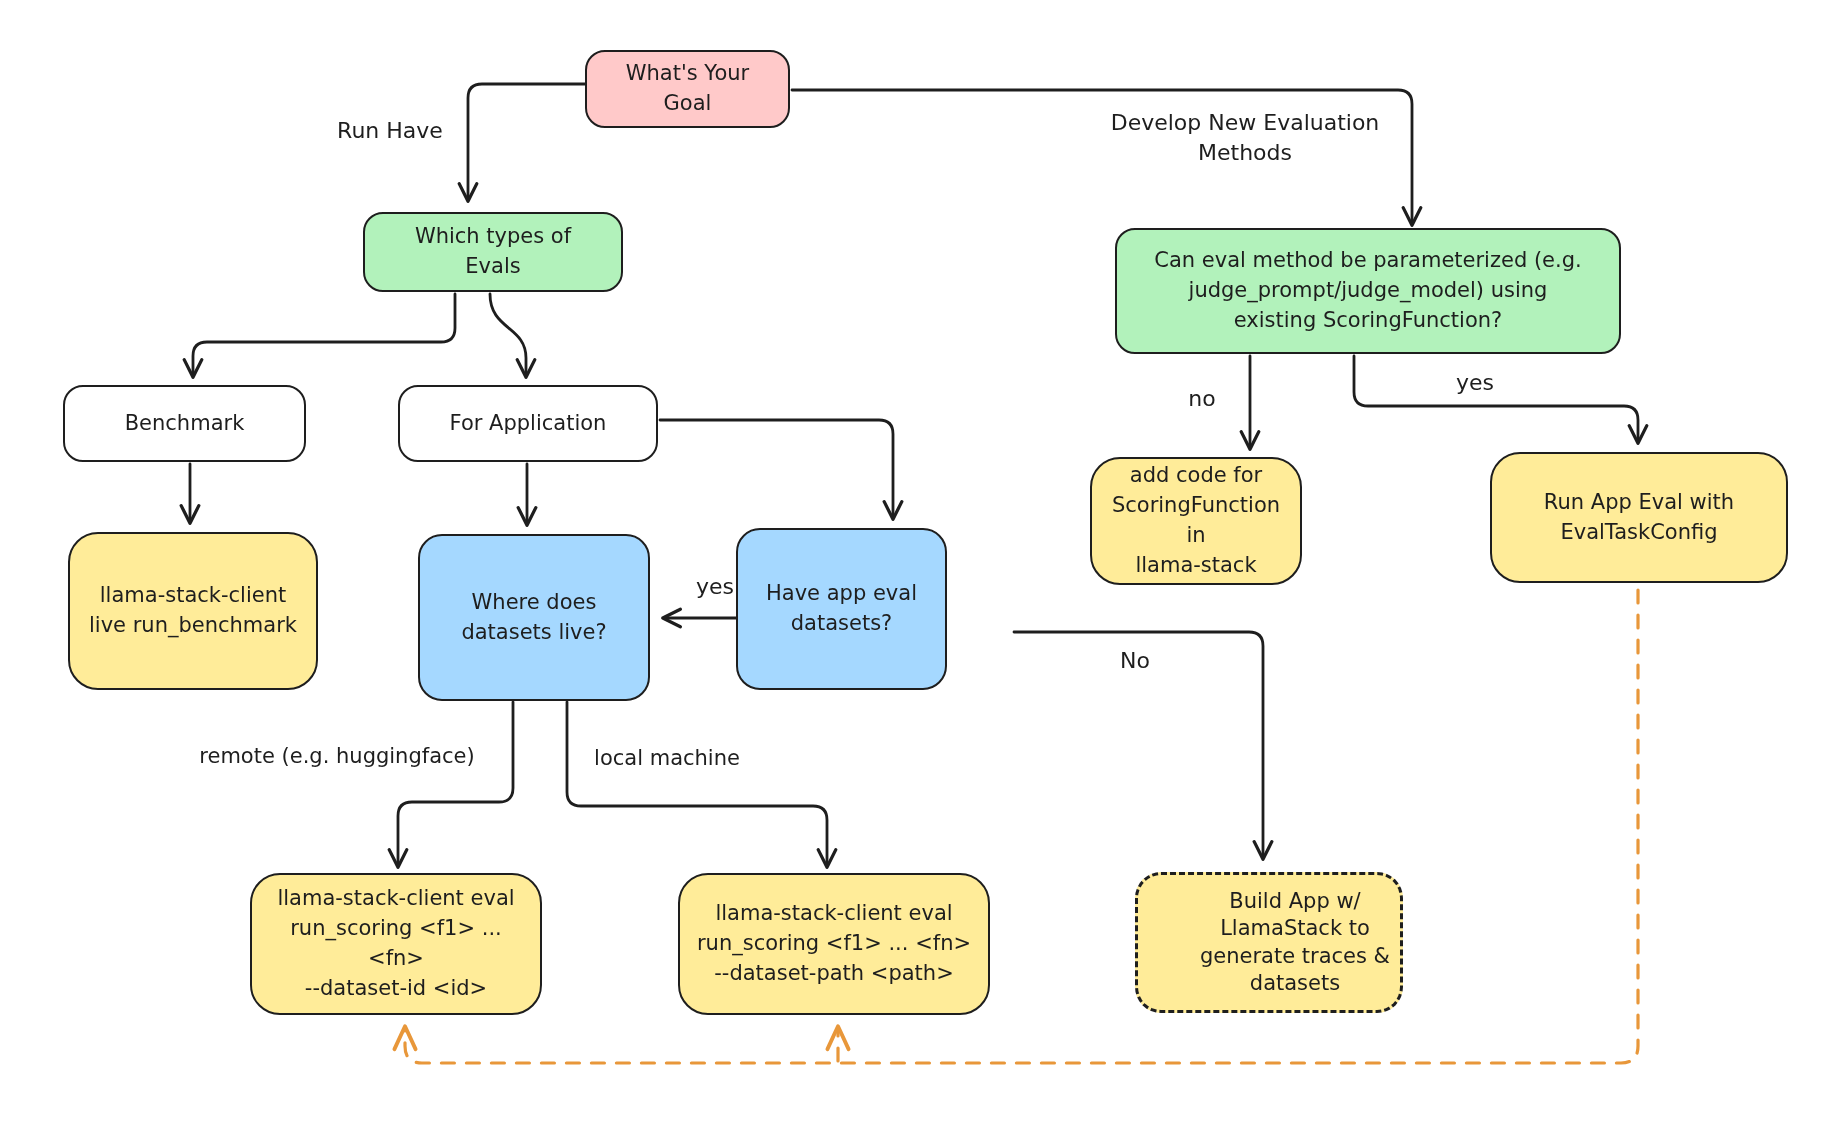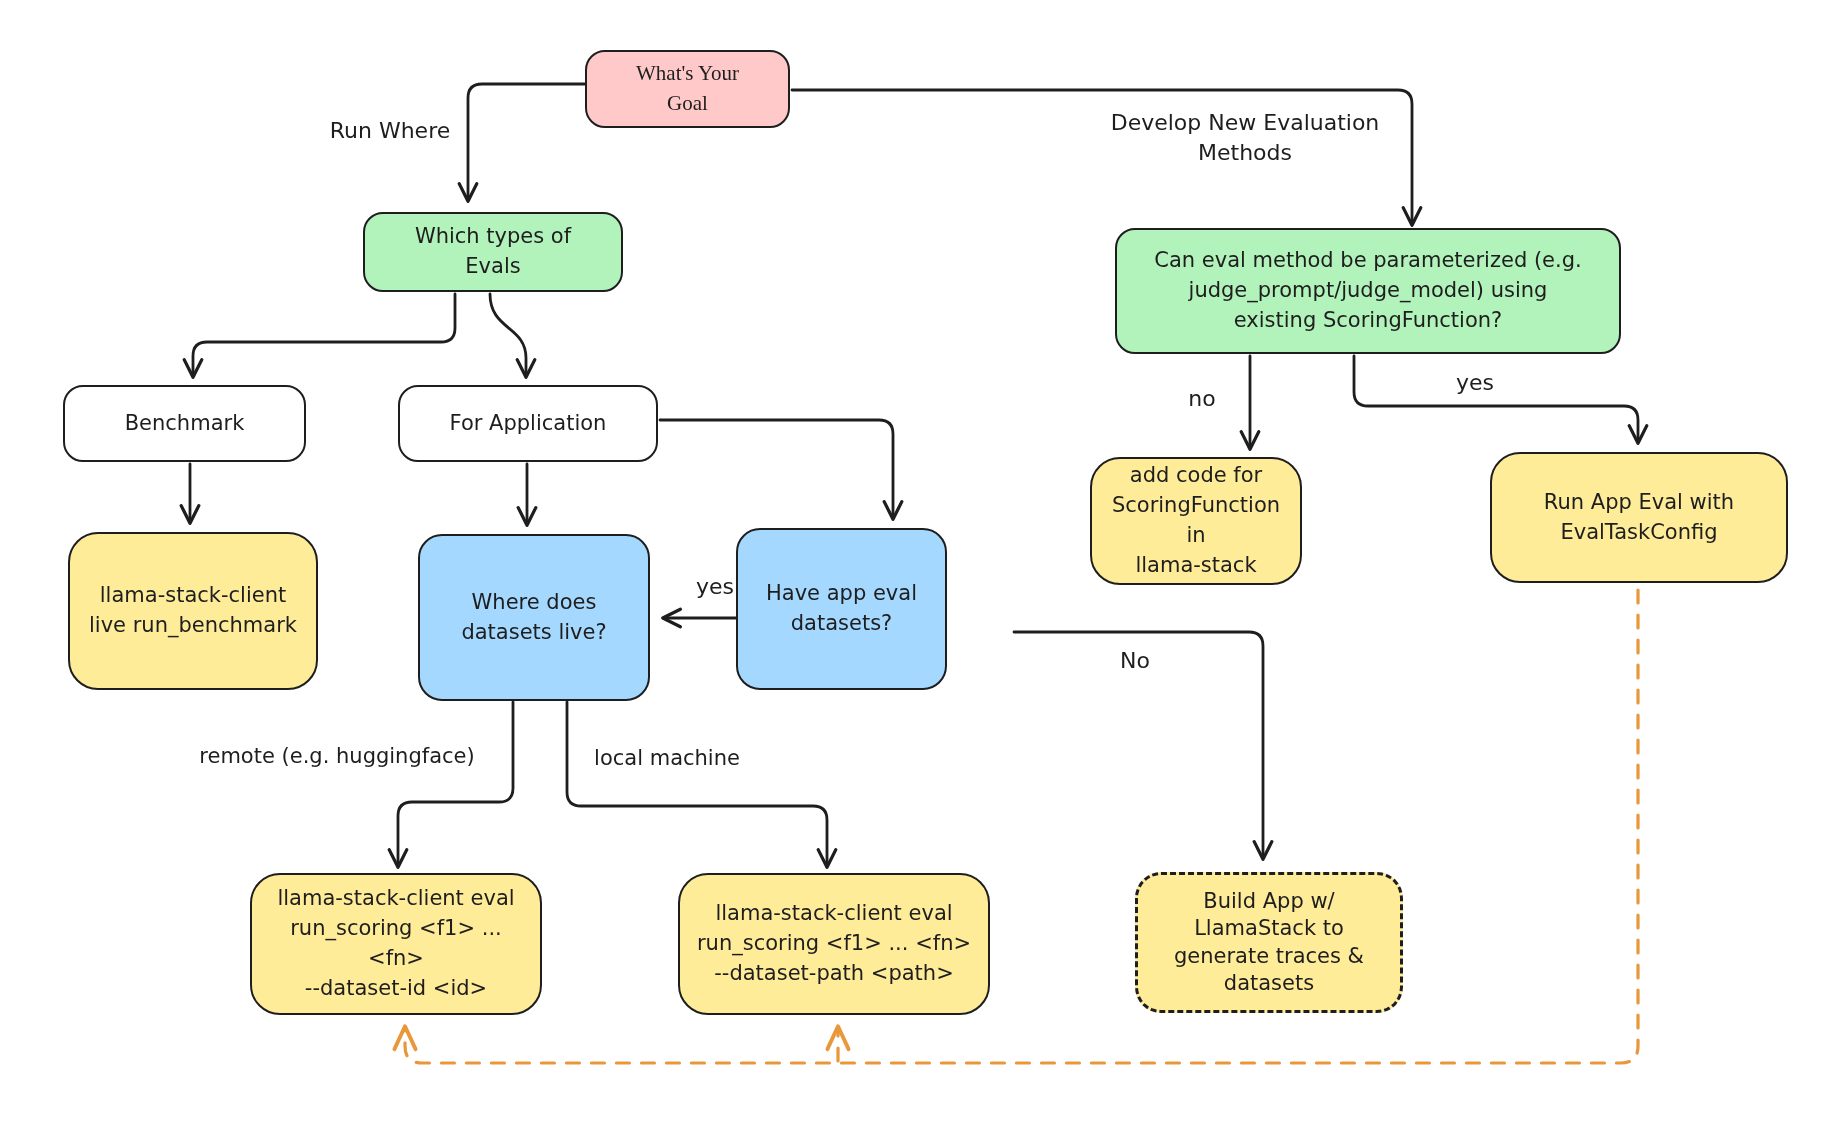--- a/index.html
+++ b/index.html
@@ -9,27 +9,27 @@
   }
   .edges{position:absolute;left:0;top:0;width:1840px;height:1124px;}
   .node{
     position:absolute;box-sizing:border-box;
     border:2.8px solid #1e1e1e;border-radius:20px;
     display:flex;align-items:center;justify-content:center;
     text-align:center;font-size:21px;line-height:1.42;
     padding:6px 10px;
   }
   .node-label{white-space:pre-line;}
-  .pink{background:#ffc9c9;font-family:Liberation Serif, serif;}
+  .pink{background:#ffc9c9;}
   .green{background:#b2f2bb;margin-left:18px;}
   .blue{background:#a5d8ff;border-radius:24px;}
   .yellow{background:#ffec99;}
   .white{background:#ffffff;}
   .r30{border-radius:30px;}
-  .dashed-border{border-style:dashed;border-width:3px;border-radius:26px;}
+  .dashed-border{border-style:dashed;border-width:3px;border-radius:26px;justify-content:flex-end;}
   .edge-label{
     position:absolute;font-size:22px;text-align:center;
     white-space:pre-line;line-height:1.35;
   }
 </style>
 </head>
 <body>
 
 <div class="canvas">
 
@@ -136,21 +136,21 @@
 --dataset-path &lt;path&gt;</span>
   </div>
 
   <div class="node yellow dashed-border" style="left:1135px;top:872px;width:268px;height:141px;line-height:1.3">
     <span class="node-label">Build App w/
 LlamaStack to
 generate traces &amp;
 datasets</span>
   </div>
 
-  <div class="edge-label" style="left:320px;top:116px;width:140px">Run Where</div>
+  <div class="edge-label" style="left:320px;top:116px;width:140px">Run Have</div>
 
   <div class="edge-label" style="left:1090px;top:108px;width:310px">Develop New Evaluation
 Methods</div>
 
   <div class="edge-label" style="left:680px;top:572px;width:70px">yes</div>
 
   <div class="edge-label" style="left:1100px;top:646px;width:70px">No</div>
 
   <div class="edge-label" style="left:1172px;top:384px;width:60px">no</div>
 

